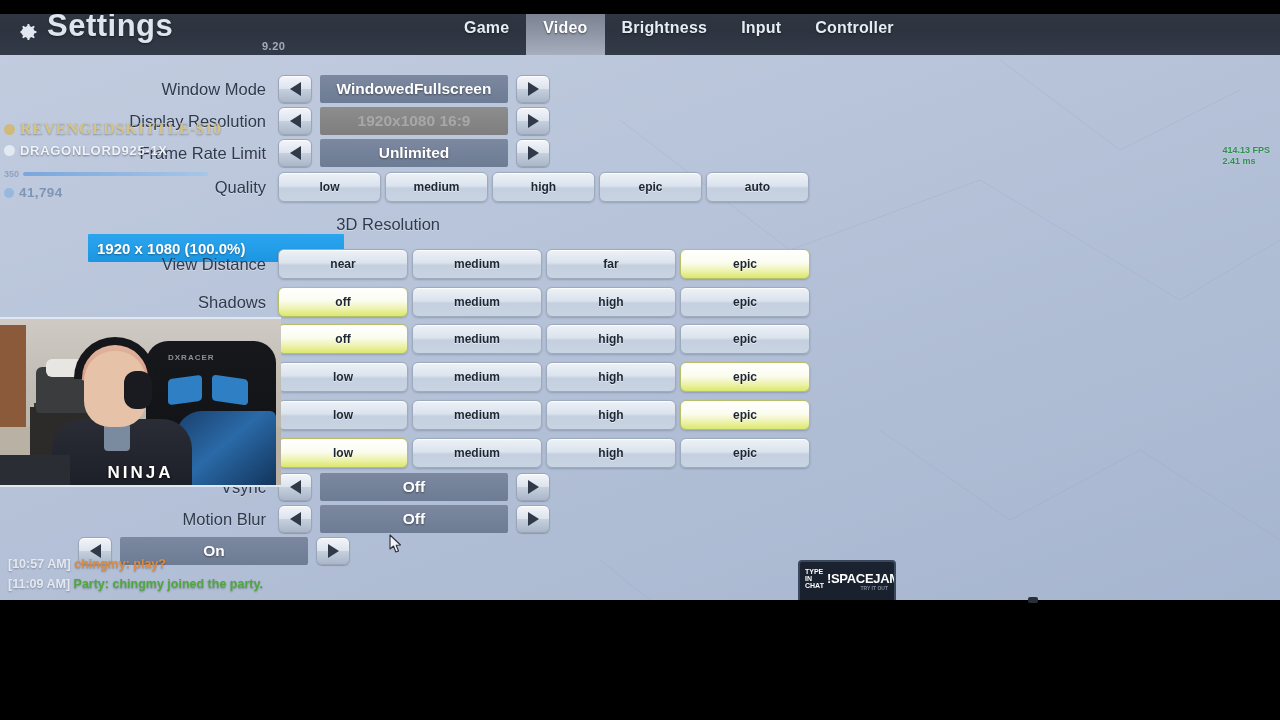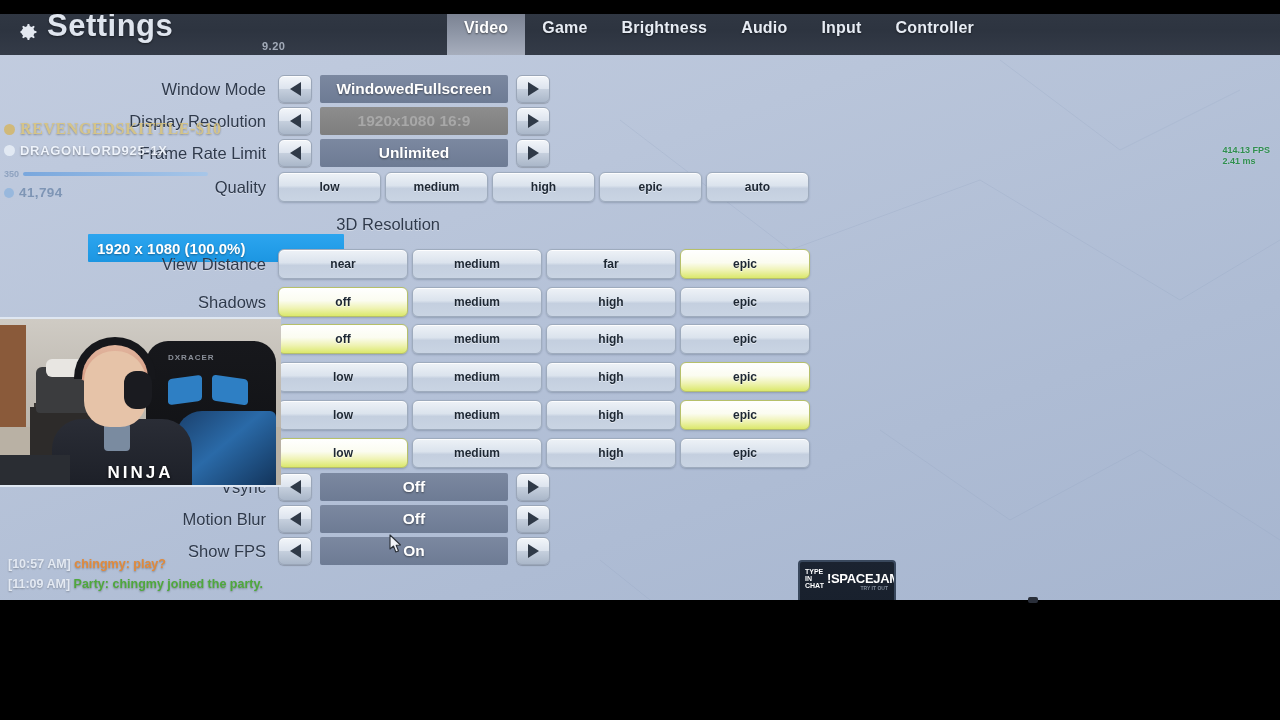--- a/index.html
+++ b/index.html
@@ -303,24 +303,23 @@
 
   <div class="header">
     <svg class="gear-icon" viewBox="0 0 24 24" fill="currentColor">
       <path d="M12 8a4 4 0 100 8 4 4 0 000-8zm0 6a2 2 0 110-4 2 2 0 010 4z"></path>
       <path d="M21 12.7v-1.4l-2-.5a7.3 7.3 0 00-.6-1.5l1.1-1.7-1-1-1.7 1.1a7.3 7.3 0 00-1.5-.6l-.5-2h-1.4l-.5 2c-.5.1-1 .3-1.5.6L9.7 6.6l-1 1 1.1 1.7c-.3.5-.5 1-.6 1.5l-2 .5v1.4l2 .5c.1.5.3 1 .6 1.5l-1.1 1.7 1 1 1.7-1.1c.5.3 1 .5 1.5.6l.5 2h1.4l.5-2c.5-.1 1-.3 1.5-.6l1.7 1.1 1-1-1.1-1.7c.3-.5.5-1 .6-1.5l2-.5z"></path>
     </svg>
     <div class="header-title">Settings</div>
     <div class="header-sub">9.20</div>
 
     <div class="tabs">
+      <div class="tab">Game</div>
       <div class="tab active">Video</div>
-      <div class="tab">Game</div>
       <div class="tab">Brightness</div>
-      <div class="tab">Audio</div>
       <div class="tab">Input</div>
       <div class="tab">Controller</div>
     </div>
   </div>
 
   <div class="settings-body">
 
     <div class="row" style="left:78px; top:20px;">
       <div class="row-label">Window Mode</div>
       <div class="arrow-btn left">
@@ -450,21 +449,20 @@
       <div class="arrow-btn left">
           <span class="tri"></span>
         </div>
       <div class="combo">Off</div>
       <div class="arrow-btn right">
           <span class="tri"></span>
         </div>
     </div>
 
     <div class="row" style="left:78px; top:482px;">
-      <div class="row-label">Show FPS</div>
       <div class="arrow-btn left">
           <span class="tri"></span>
         </div>
       <div class="combo">On</div>
       <div class="arrow-btn right">
           <span class="tri"></span>
         </div>
     </div>
 
   </div>

